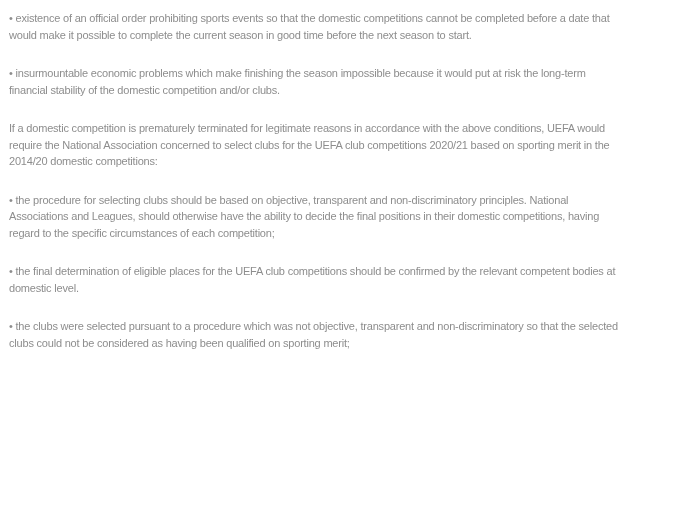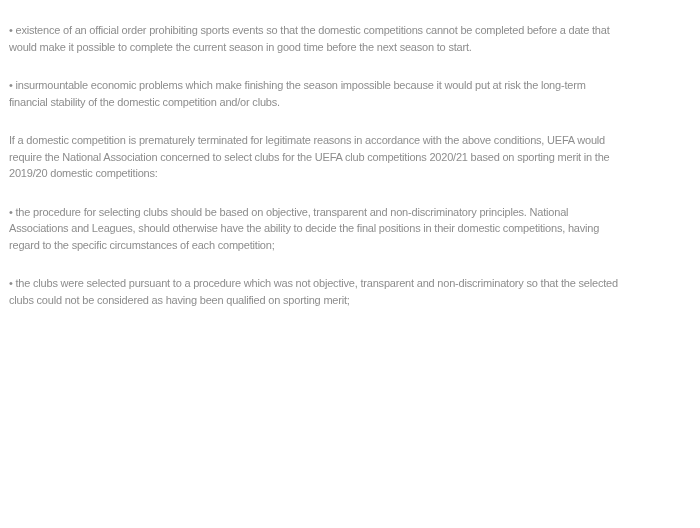--- a/index.html
+++ b/index.html
@@ -9,21 +9,21 @@
   }
   body {
     width: 700px;
     height: 528px;
     overflow: hidden;
   }
   .article {
     box-sizing: border-box;
     width: 700px;
     height: 527px;
-    padding: 22px 6px 0 9px;
+    padding: 10px 6px 0 9px;
     font-family: "Liberation Sans", "DejaVu Sans", sans-serif;
     font-size: 11px;
     line-height: 16.5px;
     letter-spacing: -0.2px;
     color: #8d8d8d;
   }
   .para {
     margin: 0 0 22px 0;
     white-space: pre;
   }
@@ -31,19 +31,21 @@
 </head>
 <body>
 
 <div class="article">
   <p class="para">• existence of an official order prohibiting sports events so that the domestic competitions cannot be completed before a date that
 would make it possible to complete the current season in good time before the next season to start.</p>
   <p class="para">• insurmountable economic problems which make finishing the season impossible because it would put at risk the long-term
 financial stability of the domestic competition and/or clubs.</p>
   <p class="para">If a domestic competition is prematurely terminated for legitimate reasons in accordance with the above conditions, UEFA would
 require the National Association concerned to select clubs for the UEFA club competitions 2020/21 based on sporting merit in the
-2019/20 domestic competitions:</p>
+2014/20 domestic competitions:</p>
   <p class="para">• the procedure for selecting clubs should be based on objective, transparent and non-discriminatory principles. National
 Associations and Leagues, should otherwise have the ability to decide the final positions in their domestic competitions, having
 regard to the specific circumstances of each competition;</p>
+  <p class="para">• the final determination of eligible places for the UEFA club competitions should be confirmed by the relevant competent bodies at
+domestic level.</p>
   <p class="para">• the clubs were selected pursuant to a procedure which was not objective, transparent and non-discriminatory so that the selected
 clubs could not be considered as having been qualified on sporting merit;</p>
 </div>
 
 </body></html>

